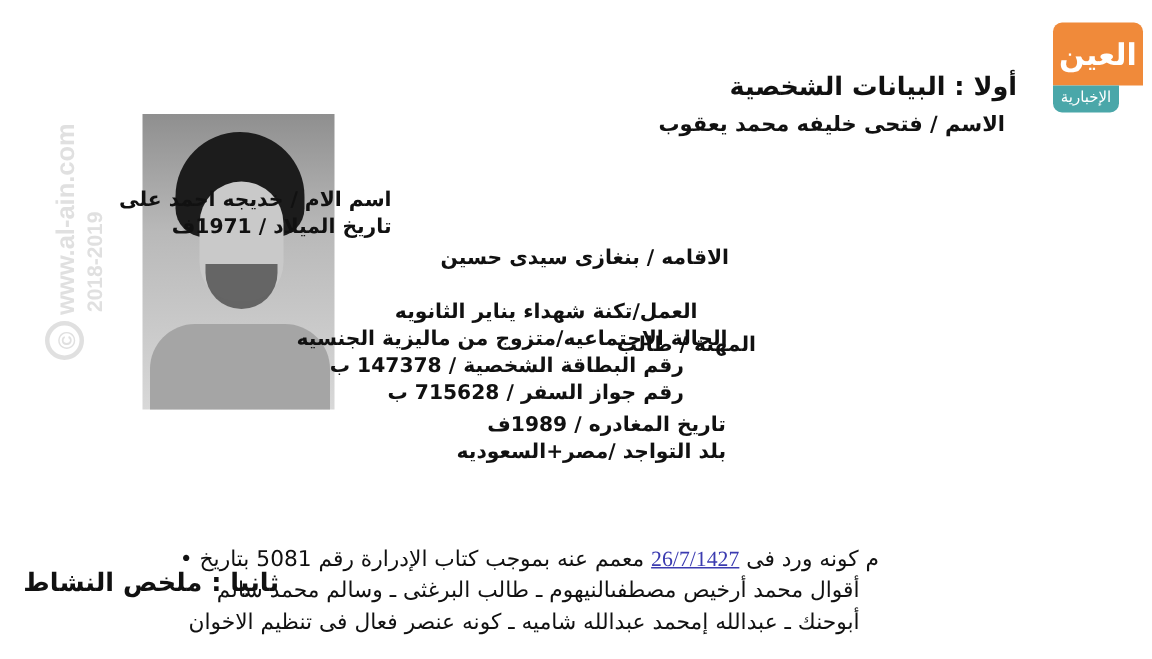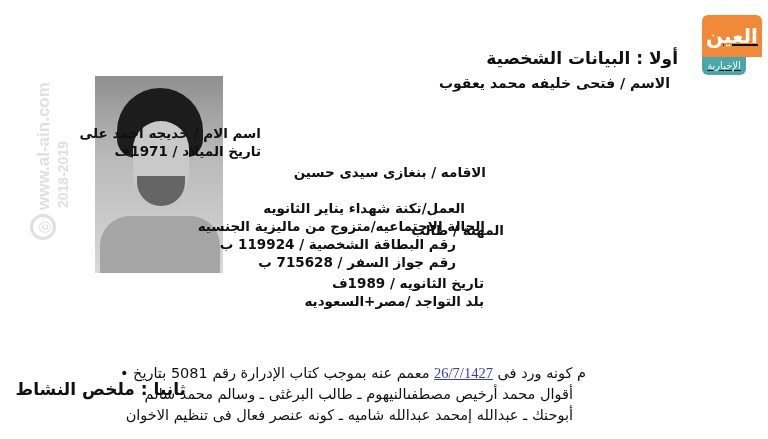--- a/index.html
+++ b/index.html
@@ -21,21 +21,21 @@
       font-family: "Liberation Sans", sans-serif;
       line-height: 15px;
     }
     .wm-line1 { font-size: 17px; font-weight: bold; display:flex; align-items:center; gap:4px;}
     .wm-line2 { font-size: 14px; font-weight: bold; padding-left: 32px; }
     .wm-copy {
       display:inline-block; width: 26px; height: 26px; border: 3px solid #e0e0e0; border-radius: 50%;
       text-align:center; line-height: 26px; font-size: 16px; box-sizing: border-box;
     }
     .logo {
-      position: absolute; left: 702px; top: 15px; width: 60px; height: 60px; text-decoration: underline;
+      position: absolute; left: 702px; top: 15px; width: 60px; height: 60px;
     }
     .logo-top {
       width: 60px; height: 42px; background: #f08a3a; border-radius: 6px 6px 0 0;
       color: #fff; font-size: 20px; font-weight: bold; text-align: center; line-height: 42px;
     }
     .logo-bottom {
       width: 44px; height: 18px; background: #4aa7a9; border-radius: 0 0 6px 6px;
       color: #fff; font-size: 10px; text-align: center; line-height: 18px;
     }
     .photo {
@@ -95,23 +95,23 @@
 </div>
 
 <div class="line h1" style="right:90px; top:48px;">أولا : البيانات الشخصية</div>
 <div class="line f14" style="right:98px; top:75px;">الاسم / فتحى خليفه محمد يعقوب</div>
 <div class="line f13" style="right:507px; top:125px;">اسم الام / خديجه احمد على</div>
 <div class="line f13" style="right:507px; top:143px;">تاريخ الميلاد / 1971ف</div>
 <div class="line f13" style="right:282px; top:164px;">الاقامه / بنغازى سيدى حسين</div>
 <div class="line f13" style="right:264px; top:182px;margin-top:40px;">المهنة / طالب</div>
 <div class="line f13" style="right:303px; top:200px;">العمل/تكنة شهداء يناير الثانويه</div>
 <div class="line f13" style="right:283px; top:218px;">الحالة الاجتماعيه/متزوج من ماليزية الجنسيه</div>
-<div class="line f13" style="right:312px; top:236px;">رقم البطاقة الشخصية / 119924 ب</div>
+<div class="line f13" style="right:312px; top:236px;">رقم البطاقة الشخصية / 147378 ب</div>
 <div class="line f13" style="right:312px; top:254px;">رقم جواز السفر / 715628 ب</div>
-<div class="line f13" style="right:284px; top:275px;">تاريخ الثانويه / 1989ف</div>
+<div class="line f13" style="right:284px; top:275px;">تاريخ المغادره / 1989ف</div>
 <div class="line f13" style="right:284px; top:293px;">بلد التواجد /مصر+السعوديه</div>
 
 <div class="line h1" style="right:582px; top:343px;margin-top:36px;">ثانيا : ملخص النشاط</div>
 <div class="line body-text" style="right:182px; top:365px;">
   <span>م كونه ورد فى </span><span class="link">26/7/1427</span><span> معمم عنه بموجب كتاب الإدرارة رقم 5081 بتاريخ •</span>
 </div>
 <div class="line body-text" style="right:195px; top:386px;">أقوال محمد أرخيص مصطفىالنيهوم ـ طالب البرغثى ـ وسالم محمد سالم</div>
 <div class="line body-text" style="right:195px; top:407px;">أبوحنك ـ عبدالله إمحمد عبدالله شاميه ـ كونه عنصر فعال فى تنظيم الاخوان</div>
 
 </body></html>

